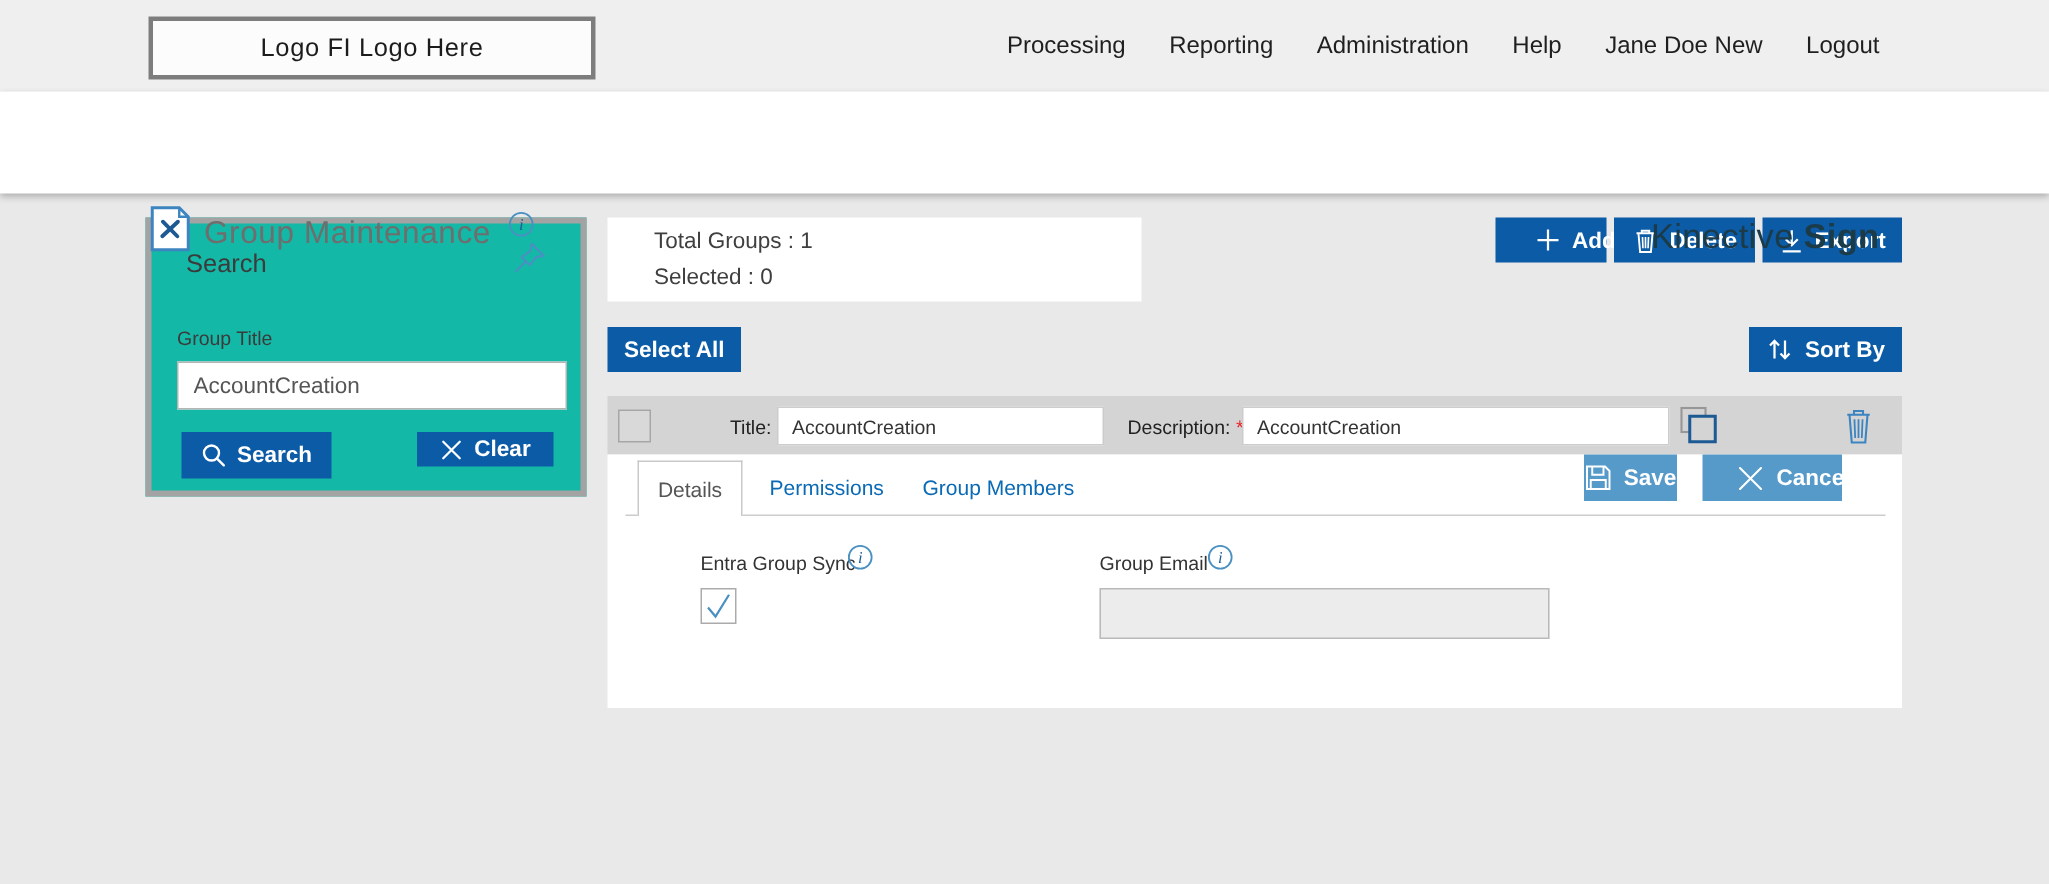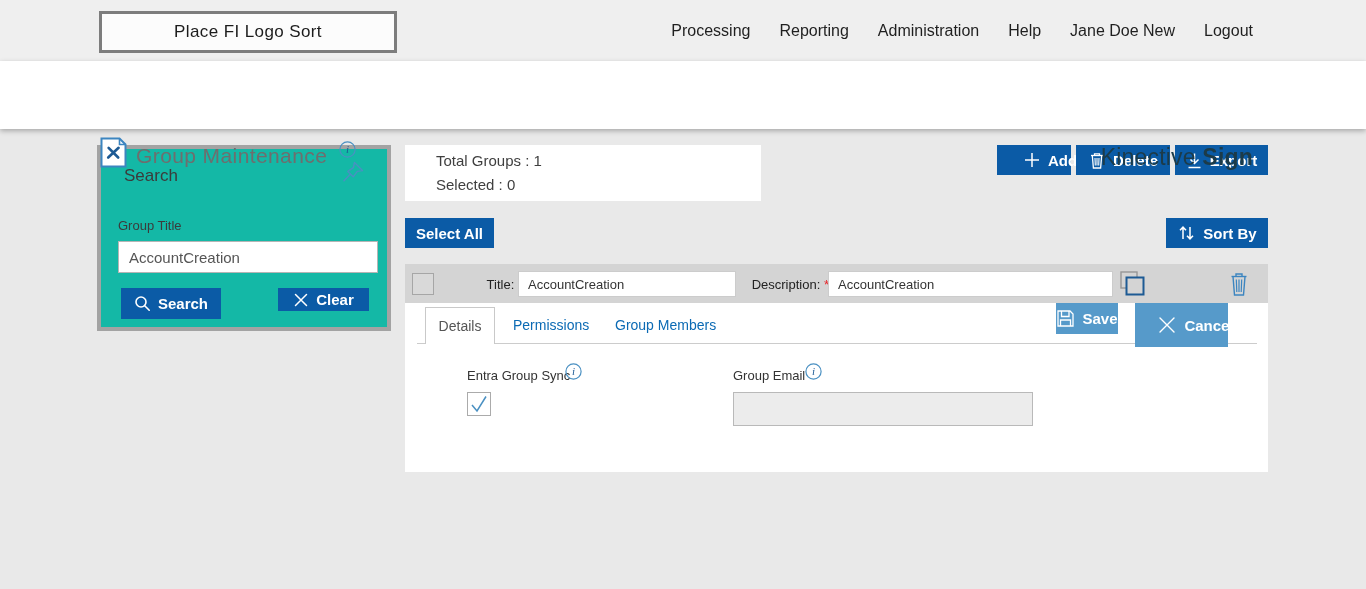--- a/index.html
+++ b/index.html
@@ -69,42 +69,42 @@
   
   .panel { position:absolute; left:405px; top:303px; width:863px; height:169px; background:#ffffff; }
   .tab-divider { position:absolute; left:12px; top:40px; width:840px; height:0; border-top:1px solid #cccccc; }
   .tab-active { position:absolute; left:20px; top:4px; width:70px; height:37px; background:#fff;
     border:1px solid #c9c9c9; border-bottom:none; z-index:2;
     display:flex; align-items:center; justify-content:center; font-size:14px; color:#555; cursor:pointer; }
   .tab-link { position:absolute; top:14px; font-size:14px; color:#0b6ab4; cursor:pointer; }
   .tab-permissions { left:108px; }
   .tab-members { left:210px; }
   .save-btn   { position:absolute; left:651px; top:0; width:62px; height:31px; }
-  .cancel-btn { position:absolute; left:730px; top:0; width:93px; height:44px;padding-left:28px; }
+  .cancel-btn { position:absolute; left:730px; top:0; width:93px; height:31px;padding-left:28px; }
 
   .field-label { position:absolute; font-size:13px; color:#333; }
   .entra-label { left:62px; top:65px; }
   .entra-info  { position:absolute; left:160px; top:60px; }
   .entra-check { position:absolute; left:62px; top:89px; width:24px; height:24px; background:#fff;
     border:1px solid #ababab; cursor:pointer; }
   .email-label { left:328px; top:65px; }
   .email-info  { position:absolute; left:400px; top:60px; }
   .email-input { position:absolute; left:328px; top:89px; width:300px; height:34px;
     background:#ececec; border:1px solid #b9b9b9; font-family:"Liberation Sans", sans-serif; }
 
   svg { display:block; }
 </style>
 </head>
 <body>
 
 <div class="stage">
 
   <div class="topbar">
     <div class="logo-box">
-      <span>Place FI Logo Sort</span>
+      <span>Logo FI Logo Here</span>
     </div>
     <div class="topnav">
       <span class="nav-item">Processing</span>
       <span class="nav-item">Reporting</span>
       <span class="nav-item">Administration</span>
       <span class="nav-item">Help</span>
       <span class="nav-item">Jane Doe New</span>
       <span class="nav-item">Logout</span>
     </div>
   </div>

